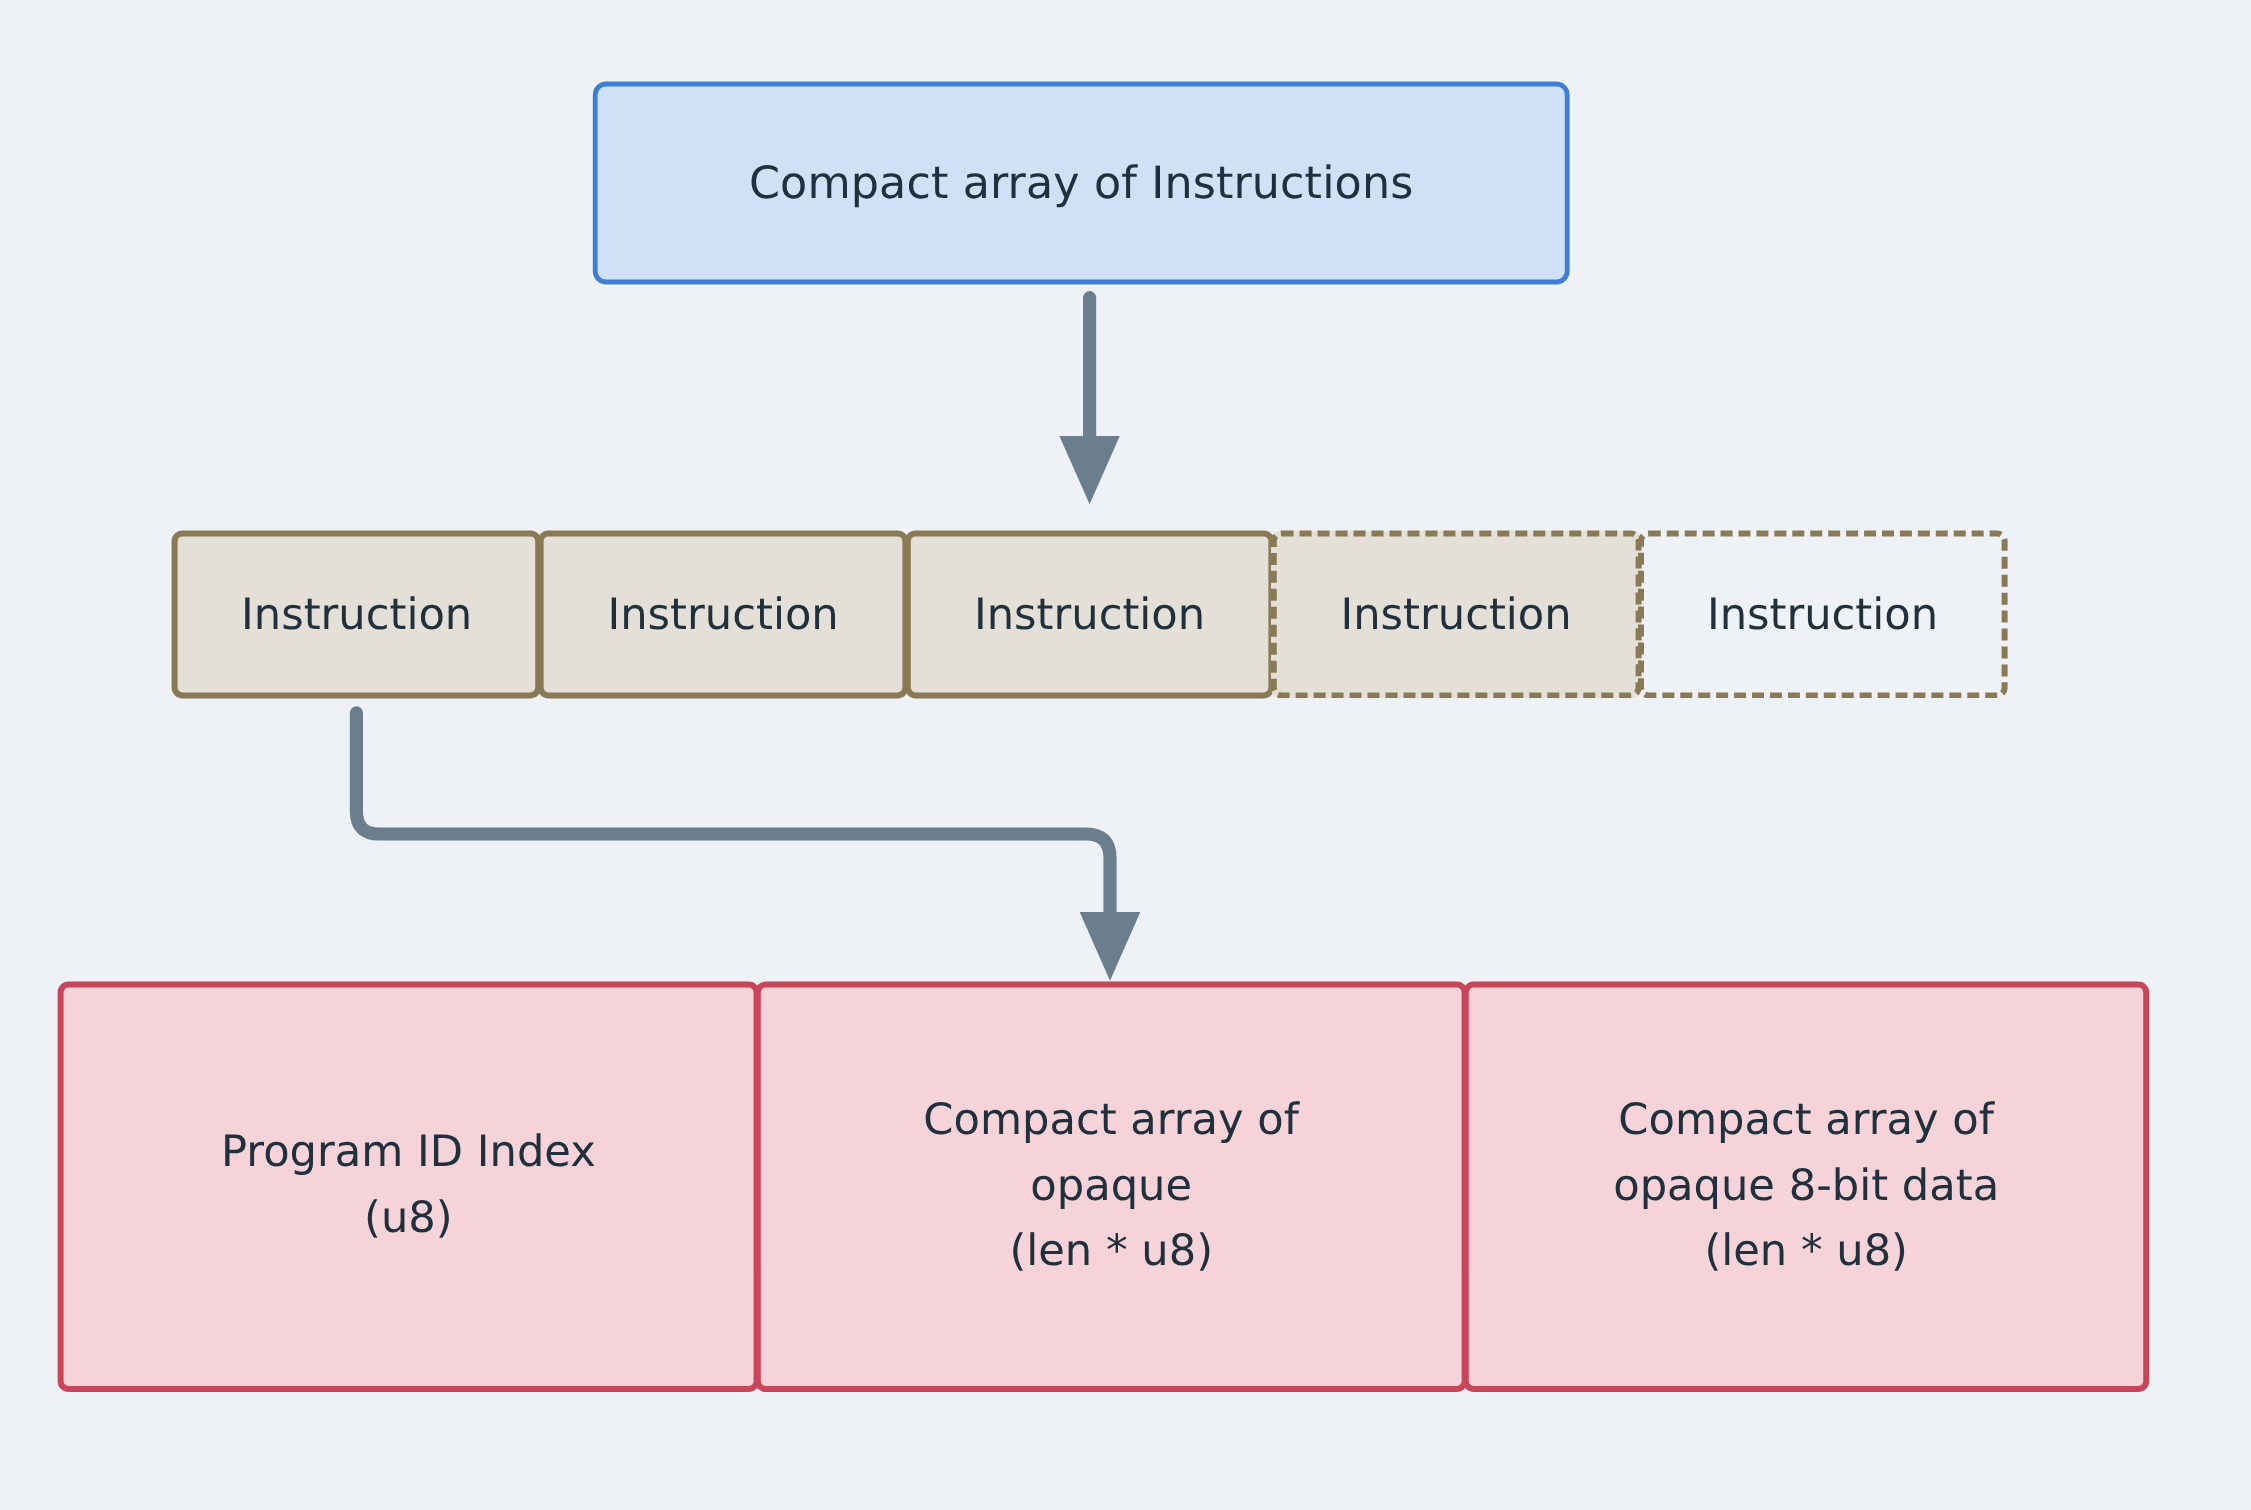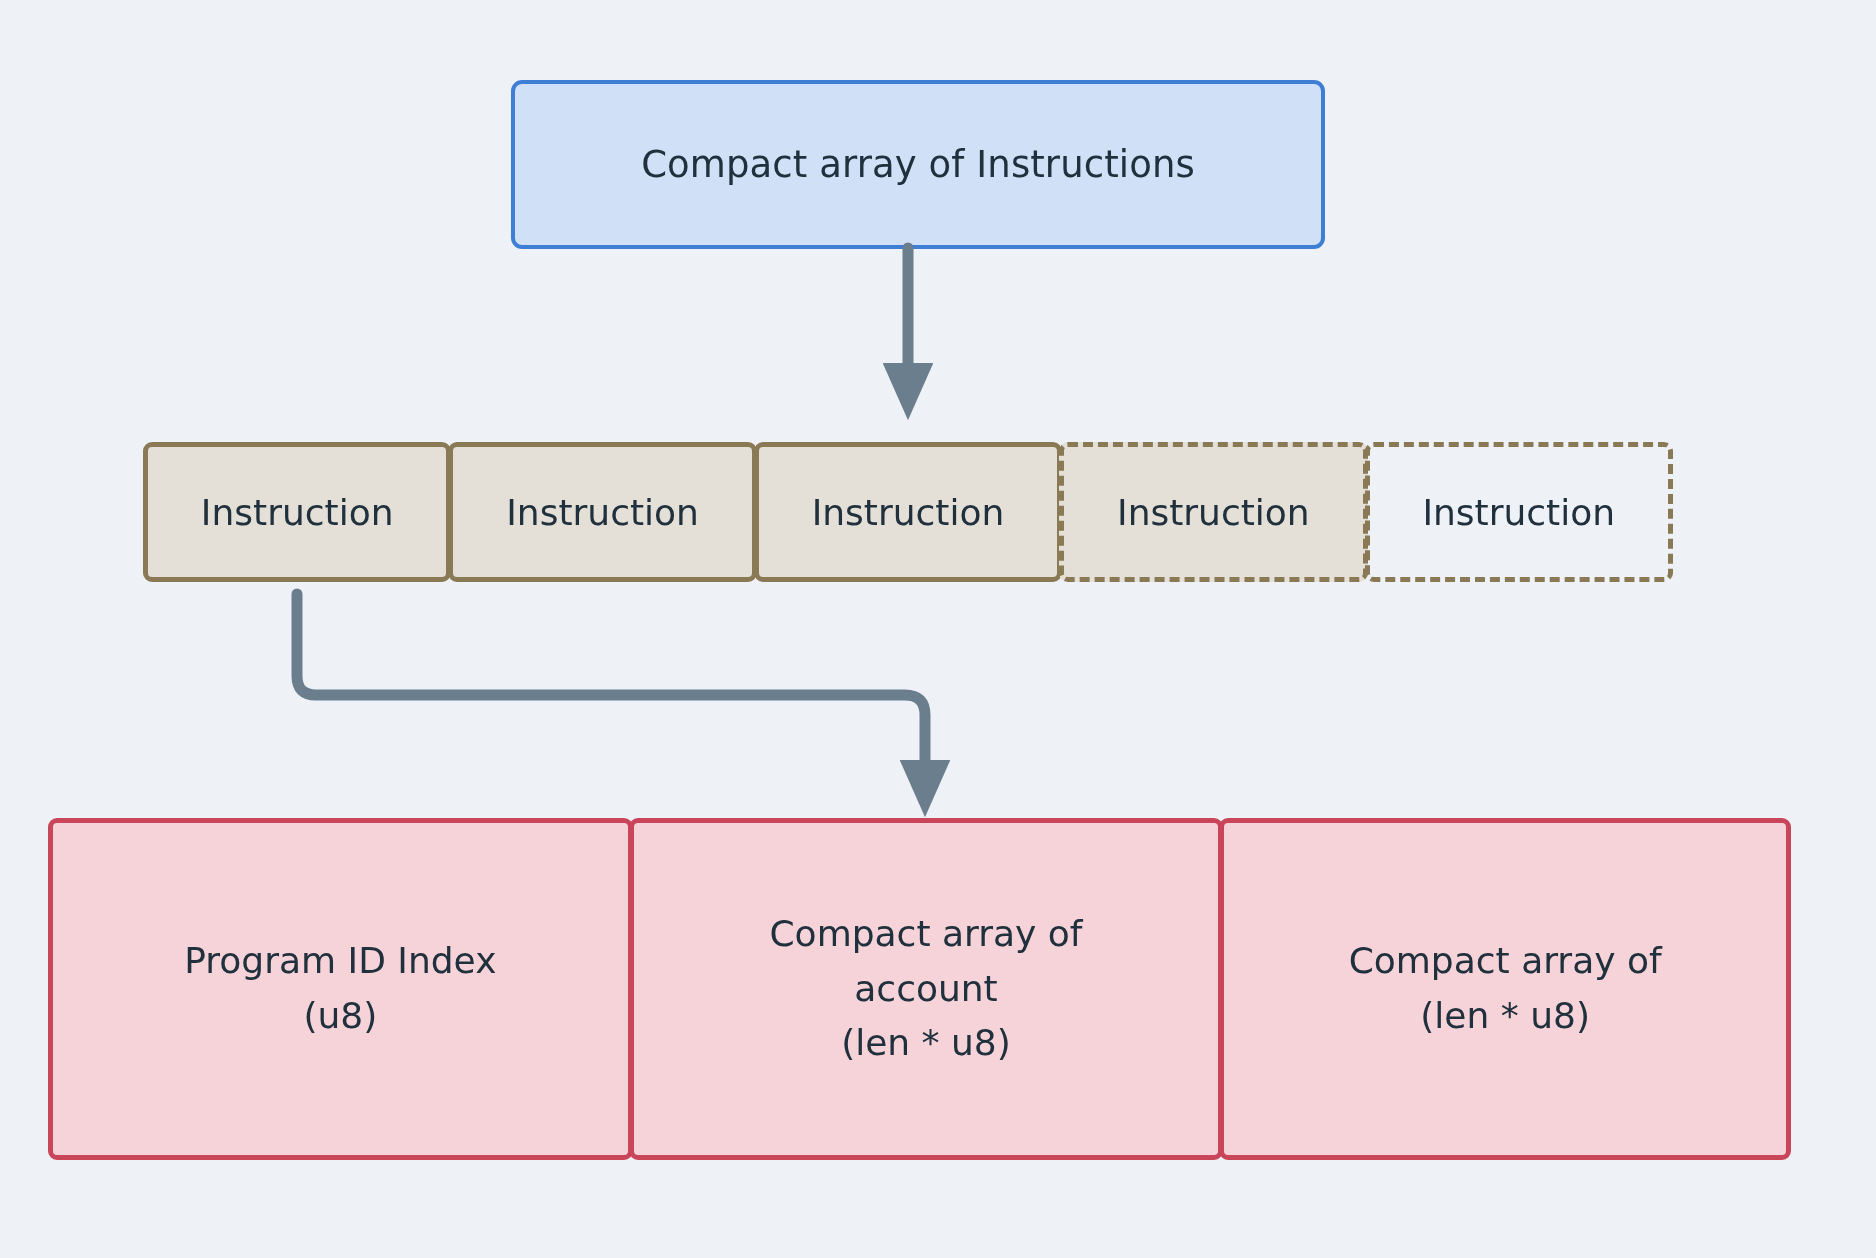--- a/index.html
+++ b/index.html
@@ -14,35 +14,34 @@
     position: relative;
     width: 1876px;
     height: 1258px;
     background: #eef1f5;
     overflow: hidden;
   }
 
   
   .blue-node {
     position: absolute;
-    left: 511px;
+    left: 494px;
     top: 68px;
     width: 814px;
     height: 169px;
     box-sizing: border-box;
     background: #cfe0f7;
     border: 4px solid #3e7ed4;
     border-radius: 11px;
     display: flex;
     align-items: center;
     justify-content: center;
     color: #20303c;
     font-size: 37px;
     letter-spacing: 0.1px;
-    margin-top: 12px;
   }
 
   
   .instr-row {
     position: absolute;
     left: 143px;
     top: 442px;
     width: 1542px;
     height: 140px;
     display: flex;
@@ -158,24 +157,25 @@
 
   <div class="red-row">
 
     <div class="red-cell red-cell-1">
       <span class="red-line">Program ID Index</span>
       <span class="red-line">(u8)</span>
     </div>
 
     <div class="red-cell red-cell-2">
       <span class="red-line">Compact array of</span>
-      <span class="red-line">account</span>
+      <span class="red-line">opaque</span>
       <span class="red-line">(len * u8)</span>
     </div>
 
     <div class="red-cell red-cell-3">
       <span class="red-line">Compact array of</span>
+      <span class="red-line">opaque 8-bit data</span>
       <span class="red-line">(len * u8)</span>
     </div>
 
   </div>
 
 </div>
 
 </body></html>

